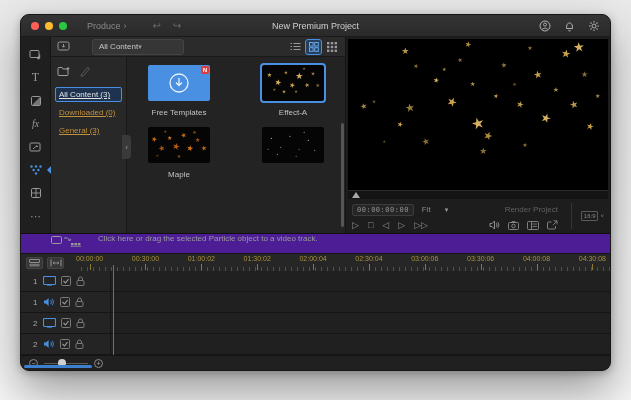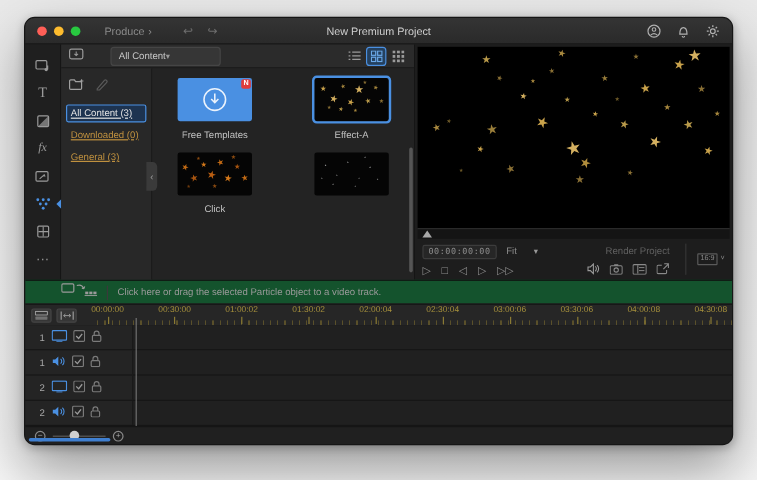--- a/index.html
+++ b/index.html
@@ -91,21 +91,21 @@
   .render-label { margin-left:auto; margin-right:46px; color:#606060; font-size:8px; }
   .pv-row2 { display:flex; align-items:center; height:16px; }
   .transport { display:flex; gap:9px; color:#8e8e8e; font-size:9px; }
   .pv-icons { margin-left:auto; margin-right:46px; display:flex; gap:8px; align-items:center; }
   .pv-divider { position:absolute; right:38px; top:4px; bottom:4px; width:1px; background:#353535; }
   .aspect-badge { position:absolute; right:6px; top:50%; transform:translateY(-50%);
     display:flex; align-items:center; gap:2px; color:#8a8a8a; font-size:6px; }
   .aspect-box { border:1px solid #5a5a5a; border-radius:1px; padding:1px 2px; }
 
   
-  .hintbar { flex:0 0 20px; background:#14532d; border-top:1px solid #101010; display:flex; align-items:center; padding-left:30px; gap:8px; }
+  .hintbar { flex:0 0 20px; background:#4c1d95; border-top:1px solid #101010; display:flex; padding-left:30px; gap:8px; }
   .hint-divider { width:1px; height:12px; background:#3a3a3a; }
   .hint-text { color:#9a9a9a; font-size:8px; }
 
   
   .ruler { flex:0 0 18px; background:#262626; border-top:1px solid #141414; display:flex; align-items:stretch; }
   .ruler-tools { width:55px; flex:0 0 55px; display:flex; gap:4px; align-items:center; padding-left:5px; }
   .rtool { width:17px; height:12px; background:#363636; border:1px solid #454545; border-radius:2px; display:flex; align-items:center; justify-content:center; }
   .ruler-scale { flex:1; position:relative;
     background:repeating-linear-gradient(to right, transparent 0 5px, #5a502a 5px 6px);
     background-size:100% 4px; background-position:0 100%; background-repeat:no-repeat; }
@@ -342,21 +342,21 @@
                   <span class="star" style="left: 45%; top: 55%; font-size: 9px; color: rgb(184, 94, 18); transform: translate(-50%, -50%) rotate(15deg);">★</span>
                   <span class="star" style="left: 58%; top: 25%; font-size: 7px; color: rgb(194, 106, 20); transform: translate(-50%, -50%) rotate(-20deg);">★</span>
                   <span class="star" style="left: 68%; top: 60%; font-size: 8px; color: rgb(212, 120, 26); transform: translate(-50%, -50%) rotate(10deg);">★</span>
                   <span class="star" style="left: 80%; top: 35%; font-size: 6px; color: rgb(168, 85, 16); transform: translate(-50%, -50%) rotate(0deg);">★</span>
                   <span class="star" style="left: 90%; top: 60%; font-size: 7px; color: rgb(194, 106, 20); transform: translate(-50%, -50%) rotate(-10deg);">★</span>
                   <span class="star" style="left: 28%; top: 15%; font-size: 4px; color: rgb(138, 74, 16); transform: translate(-50%, -50%) rotate(0deg);">★</span>
                   <span class="star" style="left: 75%; top: 15%; font-size: 5px; color: rgb(138, 74, 16); transform: translate(-50%, -50%) rotate(0deg);">★</span>
                   <span class="star" style="left: 50%; top: 80%; font-size: 5px; color: rgb(138, 74, 16); transform: translate(-50%, -50%) rotate(0deg);">★</span>
                   <span class="star" style="left: 15%; top: 80%; font-size: 4px; color: rgb(110, 58, 12); transform: translate(-50%, -50%) rotate(0deg);">★</span>
                 </div>
-              <div class="card-label">Click</div>
+              <div class="card-label">Maple</div>
             </div>
             <div class="card">
               <div class="thumb thumb-dark">
                   <span class="star" style="left: 15%; top: 30%; font-size: 2px; color: rgb(204, 204, 204); transform: translate(-50%, -50%) rotate(0deg);">★</span>
                   <span class="star" style="left: 30%; top: 55%; font-size: 2px; color: rgb(153, 153, 153); transform: translate(-50%, -50%) rotate(0deg);">★</span>
                   <span class="star" style="left: 45%; top: 25%; font-size: 2px; color: rgb(187, 187, 187); transform: translate(-50%, -50%) rotate(0deg);">★</span>
                   <span class="star" style="left: 60%; top: 60%; font-size: 2px; color: rgb(136, 136, 136); transform: translate(-50%, -50%) rotate(0deg);">★</span>
                   <span class="star" style="left: 75%; top: 35%; font-size: 2px; color: rgb(204, 204, 204); transform: translate(-50%, -50%) rotate(0deg);">★</span>
                   <span class="star" style="left: 85%; top: 65%; font-size: 2px; color: rgb(153, 153, 153); transform: translate(-50%, -50%) rotate(0deg);">★</span>
                   <span class="star" style="left: 25%; top: 75%; font-size: 2px; color: rgb(170, 170, 170); transform: translate(-50%, -50%) rotate(0deg);">★</span>

